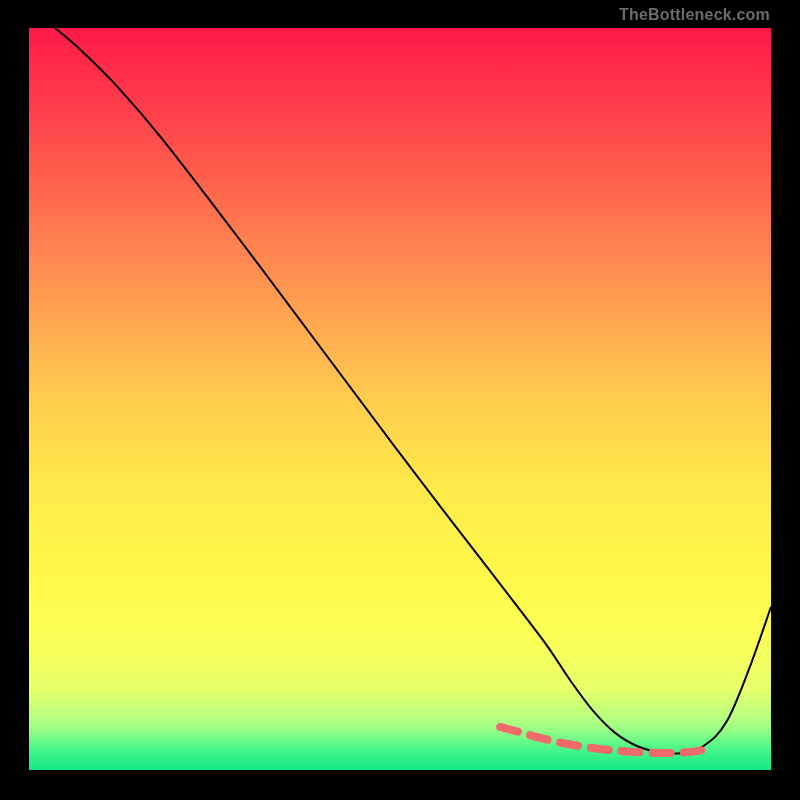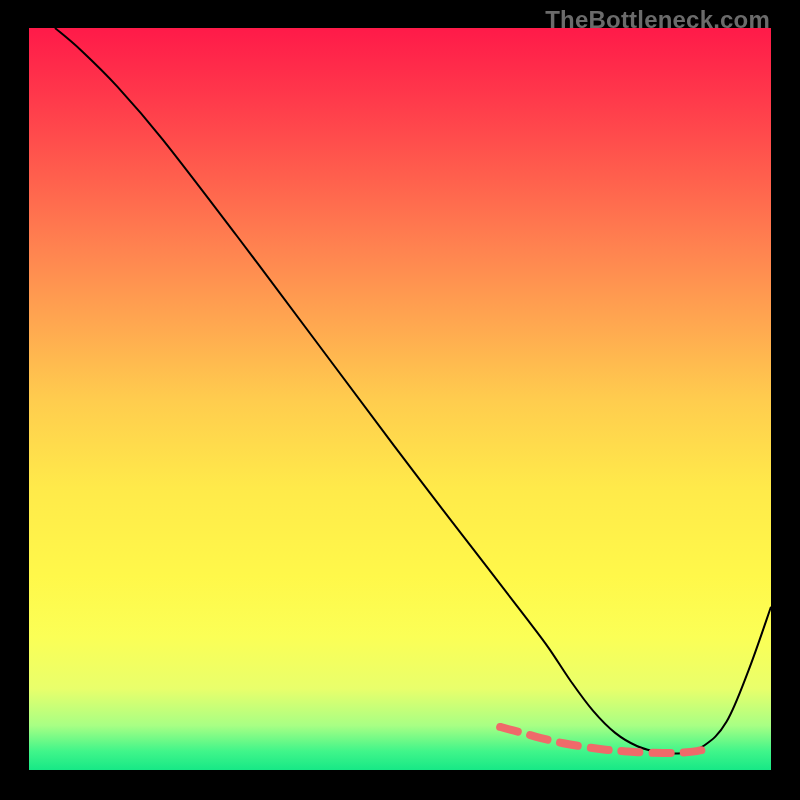--- a/index.html
+++ b/index.html
@@ -48,21 +48,21 @@
     inset: 0;
     width: 742px;
     height: 742px;
     display: block;
   }
   .attribution {
     position: absolute;
     top: 6px;
     right: 30px;
     font-family: Arial, Helvetica, sans-serif;
-    font-size: 24px;
+    font-size: 16px;
     font-weight: 600;
     color: #6b6b6b;
     letter-spacing: 0.2px;
   }
 </style>
 </head>
 <body>
 
 <div class="stage">
   <div class="attribution">TheBottleneck.com</div>

